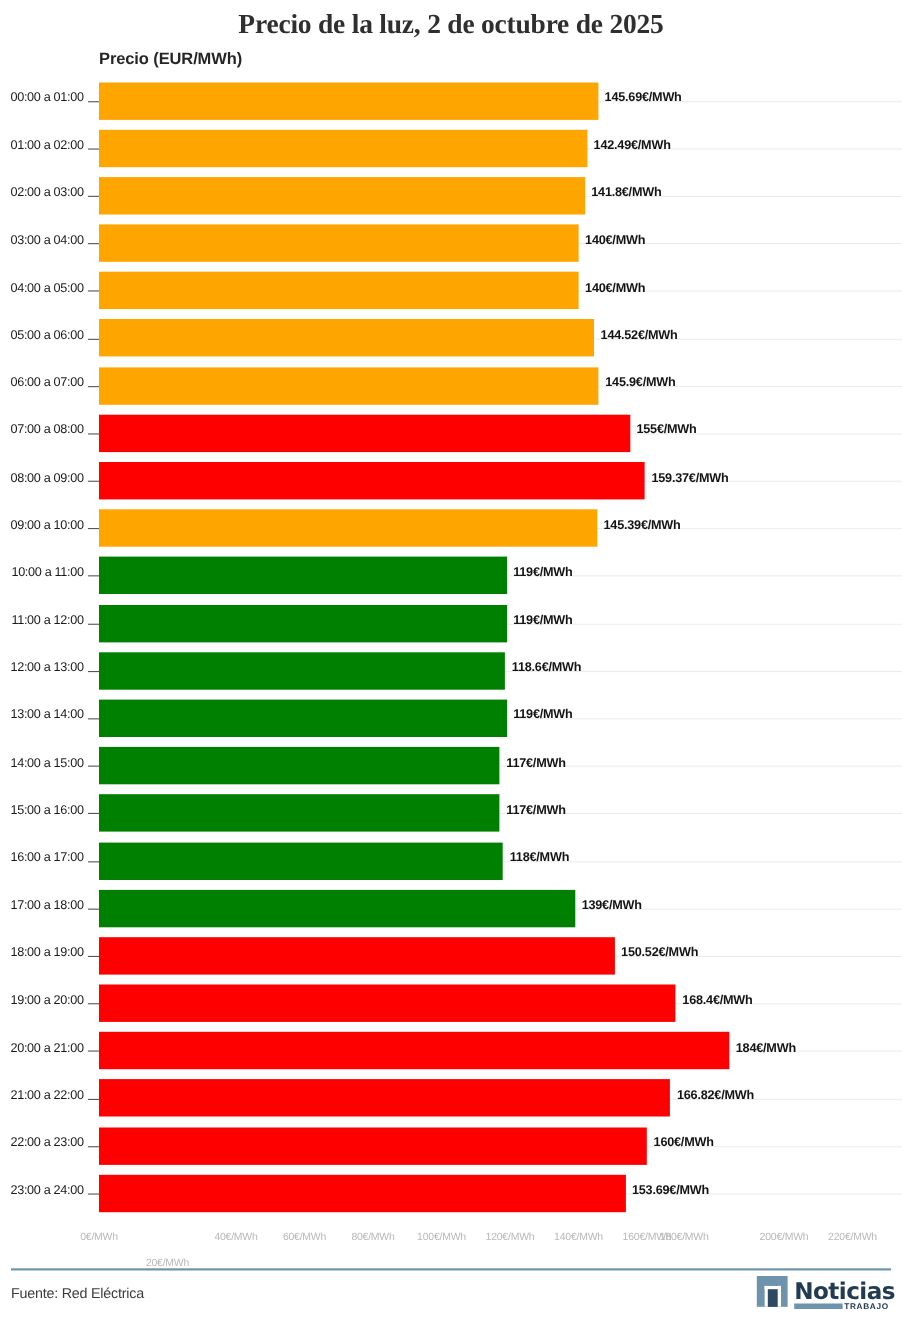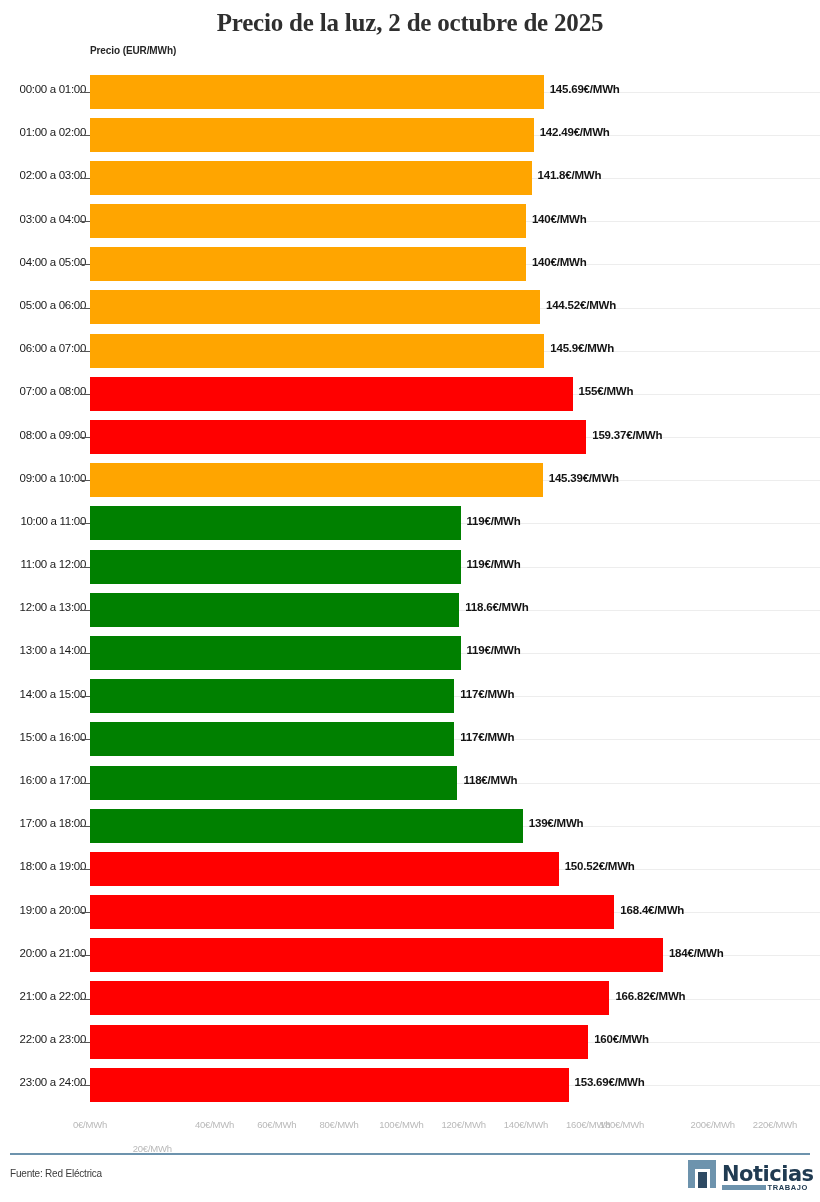--- a/index.html
+++ b/index.html
@@ -27,21 +27,21 @@
     padding-top: 8px;
     height: 30px;
     line-height: 30px;
   }
 
   
   #axis-title {
     position: absolute;
     left: 90px;
     top: 45px;
-    font-size: 10px;
+    font-size: 15px;
     font-weight: bold;
     color: #262626;
     letter-spacing: -0.1px;
   }
 
   
   #plot {
     position: absolute;
     left: 0;
     top: 70px;
@@ -57,21 +57,21 @@
     position: absolute;
     left: 90px;
     right: 0;
     top: 21.6px;
     height: 1px;
     background: #ededed;
   }
   .cat-label {
     position: absolute;
     left: 0;
-    width: 86px;
+    width: 76px;
     top: 13px;
     text-align: right;
     font-size: 11.5px;
     color: #1a1a1a;
     letter-spacing: -0.3px;
     white-space: nowrap;
   }
   .tick-mark {
     position: absolute;
     left: 80px;
@@ -120,21 +120,21 @@
     left: 10px;
     top: 1153px;
     width: 800px;
     height: 2px;
     background: #6d93ad;
   }
   #source-text {
     position: absolute;
     left: 10px;
     top: 1168px;
-    font-size: 10px;
+    font-size: 13px;
     color: #3b3b3b;
     letter-spacing: -0.2px;
   }
   #logo {
     position: absolute;
     right: 12px;
     top: 1158px;
     width: 120px;
     height: 38px;
   }

